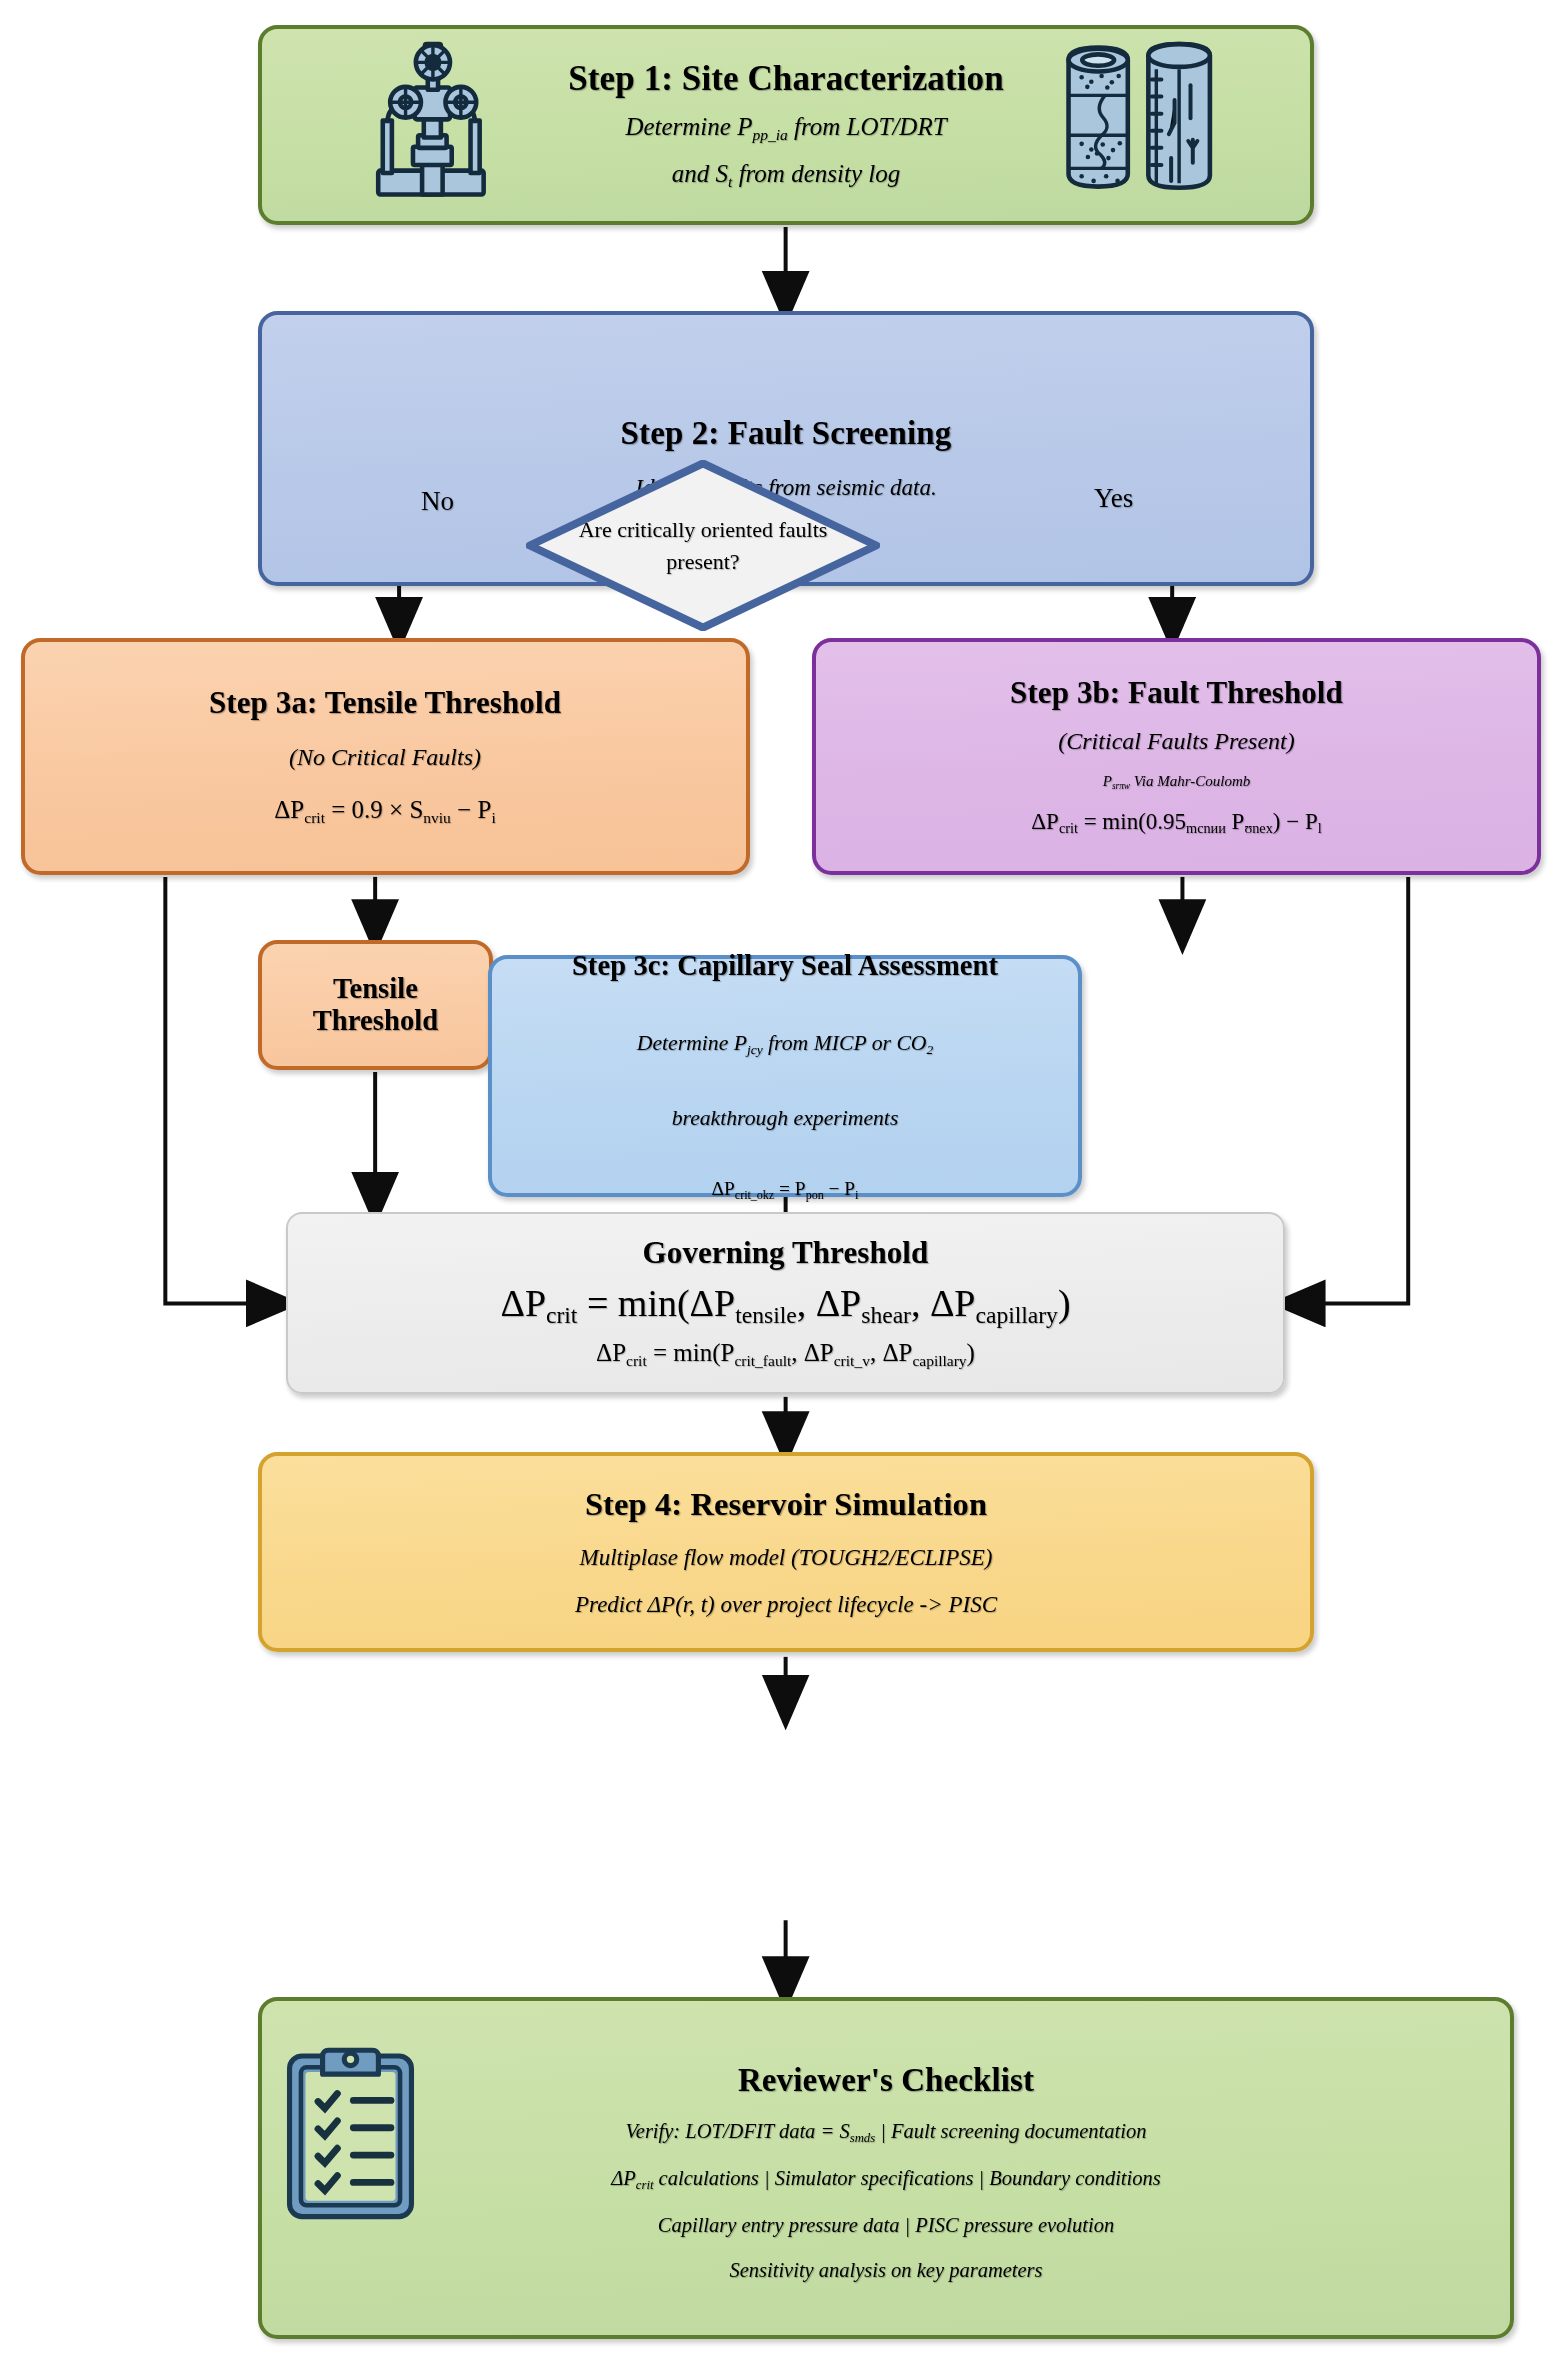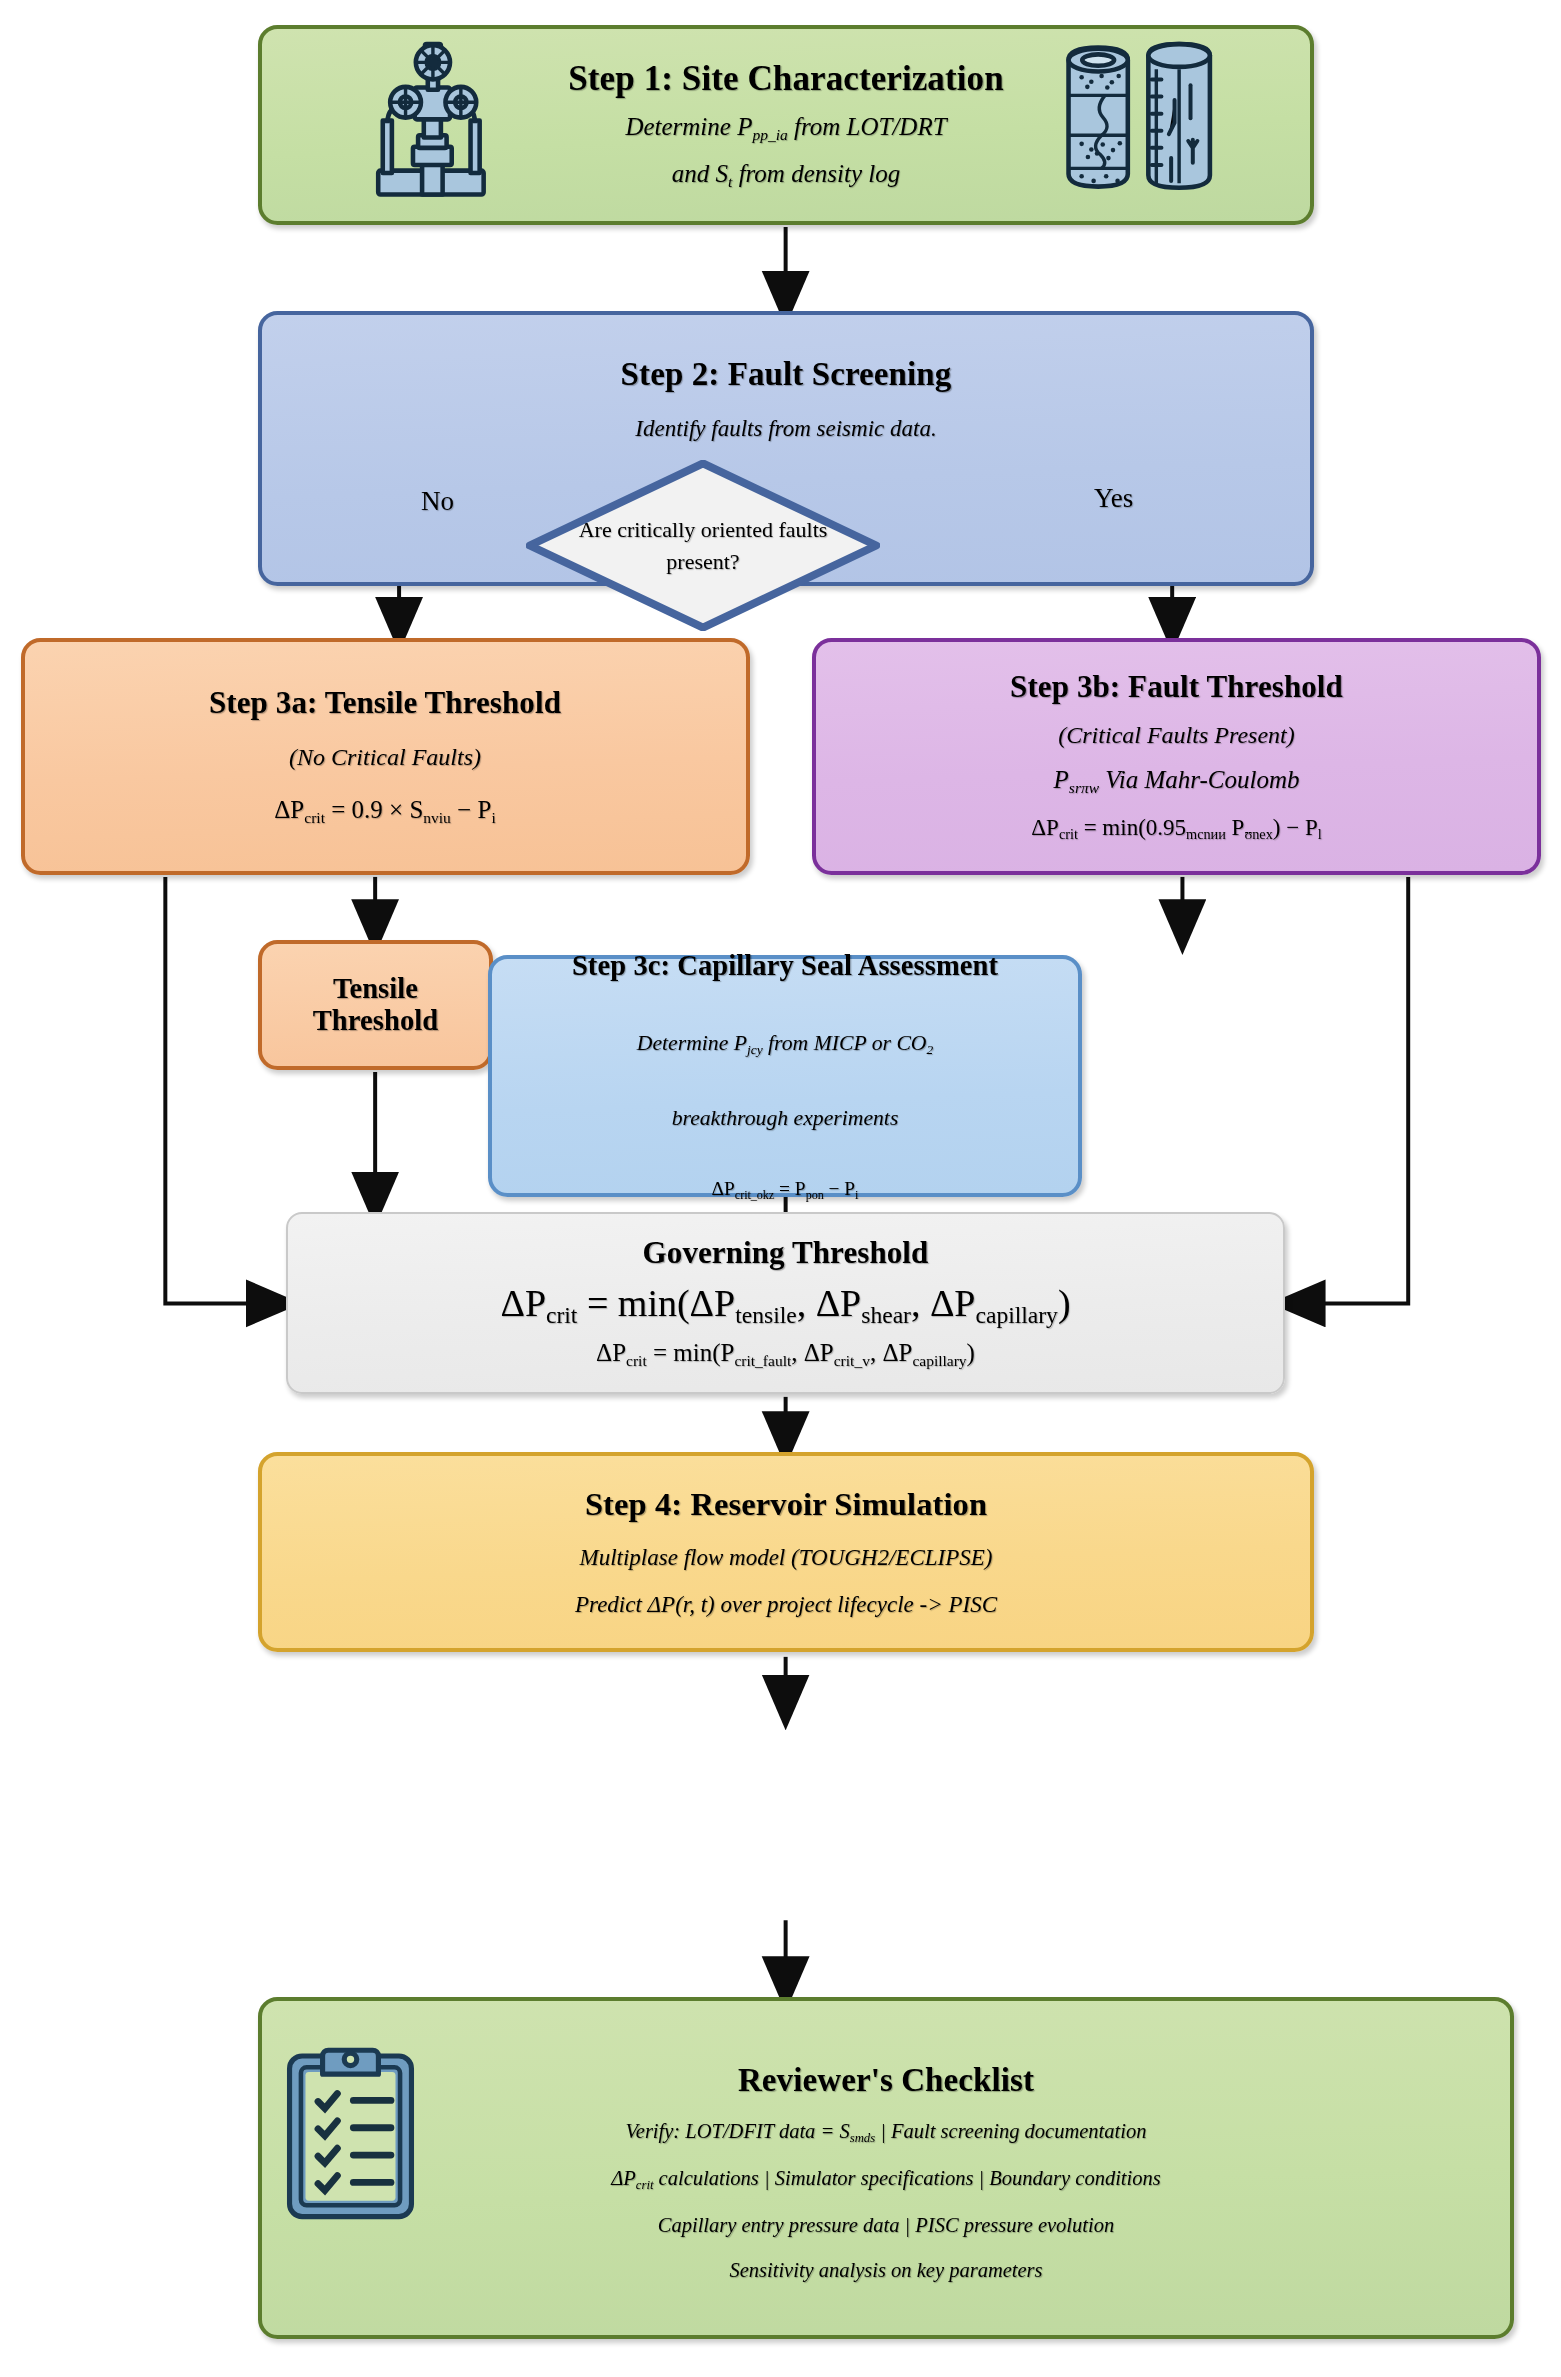--- a/index.html
+++ b/index.html
@@ -65,43 +65,43 @@
     border-color: #5c7d2e;
   }
   #step1 .title { font-size: 35px; }
   #step1 .sub   { font-size: 25px; margin-top: 13.7px; }
   #step1 .sub2  { font-size: 25px; margin-top: 15px; }
 
   #step2 {
     left: 258px; top: 311px; width: 1056px; height: 275px;
     background: linear-gradient(178deg,#c2d0ec 0%,#b7c8e8 60%,#b2c4e6 100%);
     border-color: #46659e;
-    justify-content: flex-start;
-    padding-top: 41px;
+    justify-content: center;
+    padding-top: 30px;
   }
   #step2 .title { font-size: 33px; }
   #step2 .sub   { font-size: 23px; margin-top: 21.7px; }
 
   #step3a {
     left: 20.5px; top: 638px; width: 729px; height: 237px;
     background: linear-gradient(178deg,#fbd3b0 0%,#f9c8a0 55%,#f7c296 100%);
     border-color: #c06a2a;
   }
   #step3a .title   { font-size: 31px; }
   #step3a .sub     { font-size: 24px; margin-top: 23px; }
   #step3a .formula { font-size: 25px; margin-top: 23px; }
 
   #step3b {
     left: 812px; top: 638px; width: 729px; height: 237px;
     background: linear-gradient(178deg,#e3c0ea 0%,#ddb6e6 55%,#dab2e4 100%);
     border-color: #7b309b;
   }
   #step3b .title   { font-size: 31px; }
   #step3b .sub     { font-size: 24px; margin-top: 16px; }
-  #step3b .formula { font-size: 25px; margin-top: 16px; }
+  #step3b .formula { font-size: 15px; margin-top: 16px; }
   #step3b .formula2{ font-size: 23px; margin-top: 16px; }
 
   #tensile-badge {
     left: 258px; top: 940px; width: 235px; height: 130px;
     background: linear-gradient(178deg,#fbd3b0 0%,#f8c59c 100%);
     border-color: #c06a2a; z-index: 4;
   }
   #tensile-badge .title { font-size: 28.5px; }
 
   #capillary-badge {

